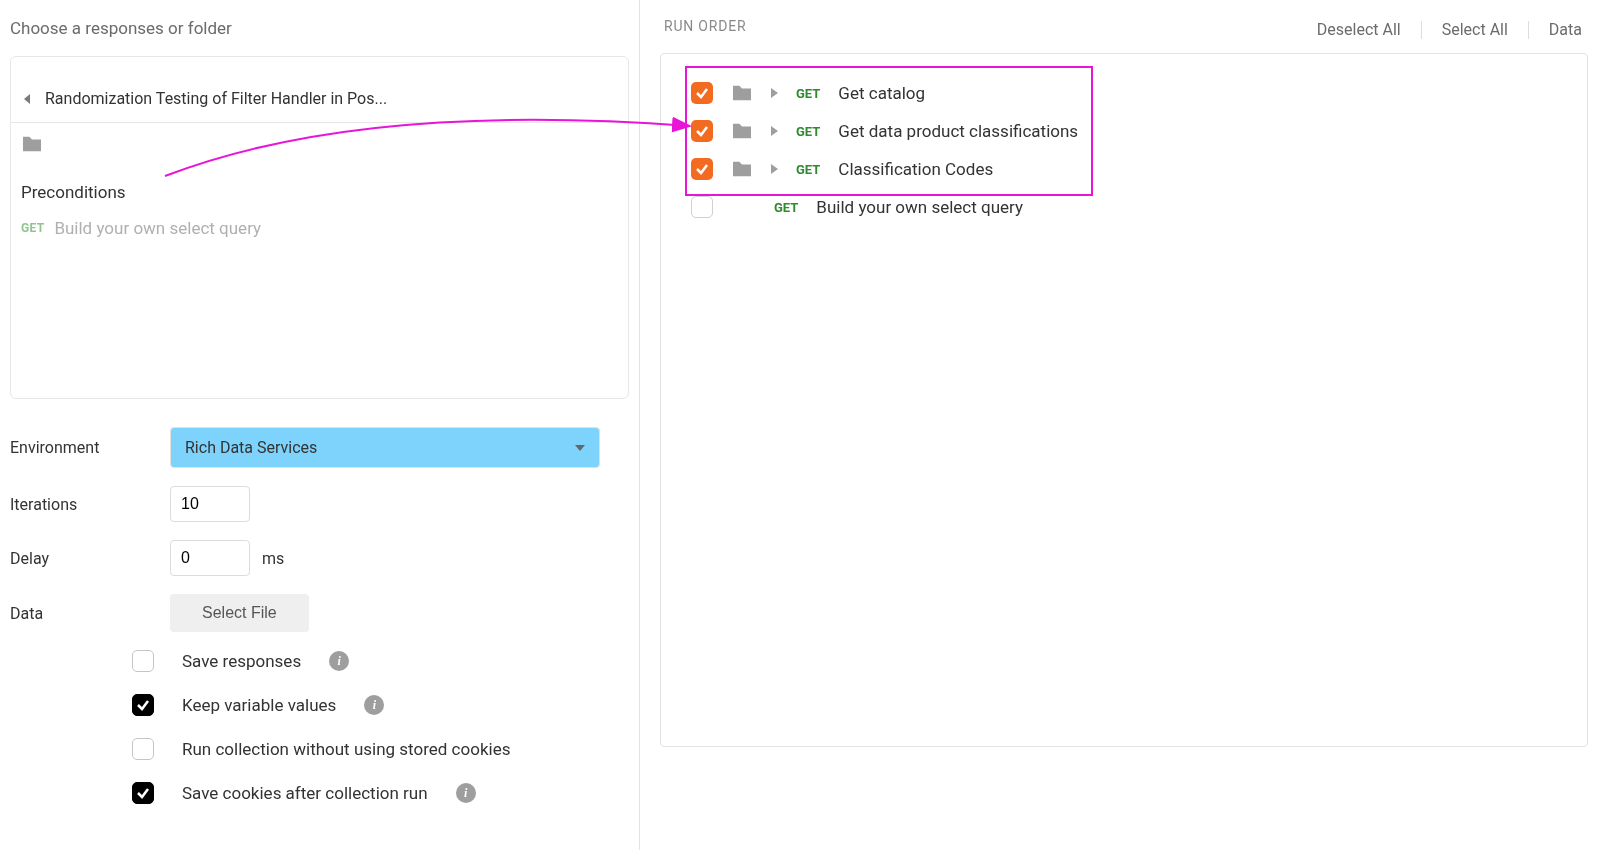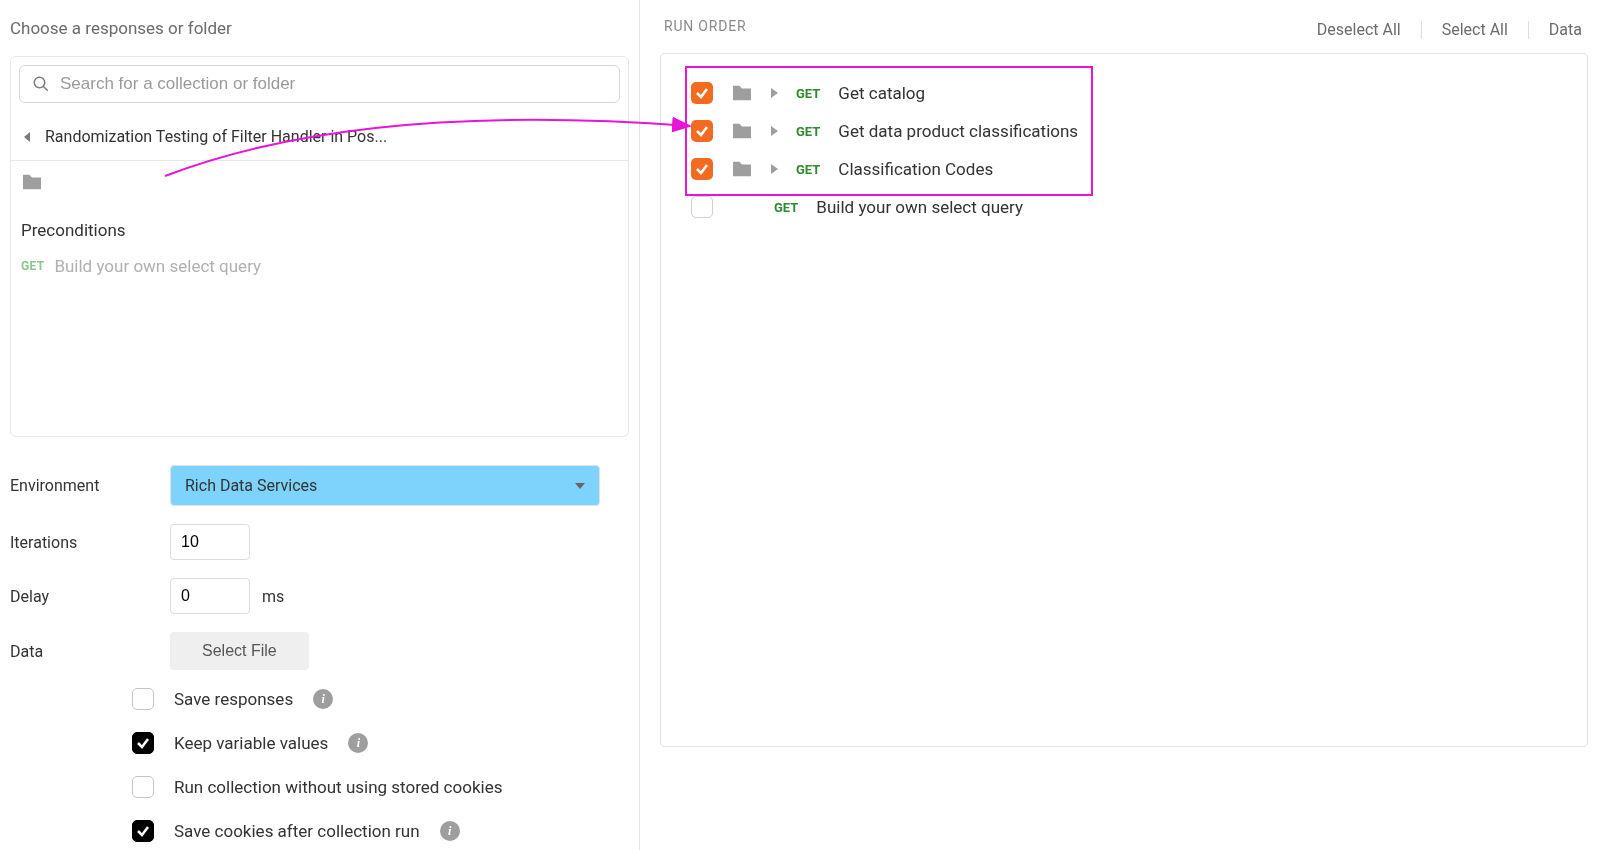--- a/index.html
+++ b/index.html
@@ -28,21 +28,21 @@
 
 .form-area { margin-top: 28px; }
 .form-row { display: flex; align-items: center; margin-bottom: 18px; }
 .form-label { width: 160px; text-align: left; padding-right: 24px; font-size: 16px; color: #333; }
 .select-env { flex: 1; max-width: 430px; background: #7dd3fc; border: 1px solid #e1e1e1; border-radius: 4px; padding: 10px 14px; display: flex; justify-content: space-between; align-items: center; cursor: pointer; font-size: 16px; }
 .caret-down { width: 10px; height: 10px; }
 .num-input { width: 80px; border: 1px solid #dcdcdc; border-radius: 4px; padding: 8px 10px; font-size: 16px; }
 .unit { margin-left: 12px; font-size: 16px; color: #333; }
 .select-file-btn { background: #efefef; border: none; border-radius: 4px; padding: 10px 32px; font-size: 16px; color: #555; cursor: pointer; }
 
-.check-row { display: flex; align-items: center; margin-bottom: 22px; padding-left: 122px; gap: 20px; }
+.check-row { display: flex; align-items: center; margin-bottom: 22px; padding-left: 122px; gap: 28px; }
 .check-box { width: 22px; height: 22px; border: 1.5px solid #c5c5c5; border-radius: 5px; display: inline-flex; align-items: center; justify-content: center; cursor: pointer; background: #fff; }
 .check-box.checked { background: #000; border-color: #000; }
 .check-box.checked svg { stroke: #fff; }
 .check-label { font-size: 17px; color: #333; }
 .info-icon { width: 20px; height: 20px; background: #9e9e9e; border-radius: 50%; display: inline-flex; align-items: center; justify-content: center; color: #fff; font-size: 12px; font-weight: 700; font-style: italic; font-family: Georgia, serif; }
 
 .right-header { display: flex; align-items: flex-start; justify-content: space-between; padding: 18px 12px 12px 4px; gap: 24px; }
 .run-order-title { font-size: 14px; letter-spacing: 0.8px; color: #8a8a8a; }
 .right-actions { display: flex; align-items: center; gap: 14px; font-size: 16px; color: #6b6b6b; margin-left: 13px; }
 .action-link { cursor: pointer; padding: 2px 6px; }
@@ -64,27 +64,20 @@
 .annotation-arrow { position: absolute; pointer-events: none; }
 </style>
 </head>
 <body>
 
 <div class="container">
   <div class="left-panel">
     <div class="title">Choose a responses or folder</div>
 
     <div style="border:1px solid #e7e7e7; border-radius:6px; padding:8px 0 0 0;">
-      <div class="search-wrap">
-        <svg class="search-icon" viewBox="0 0 24 24" fill="none" stroke="#7a7a7a" stroke-width="2">
-            <circle cx="10" cy="10" r="7"></circle>
-            <line x1="21" y1="21" x2="15" y2="15"></line>
-          </svg>
-        <input class="search-input" placeholder="Search for a collection or folder" style="">
-      </div>
 
       <div class="breadcrumb">
         <svg class="chevron-left" viewBox="0 0 10 10" fill="#7a7a7a">
             <polygon points="7,0 7,10 1,5"></polygon>
           </svg>
         <span class="breadcrumb-text">Randomization Testing of Filter Handler in Pos...</span>
       </div>
 
       <div class="folder-row">
         <svg class="folder-icon" viewBox="0 0 24 20">

